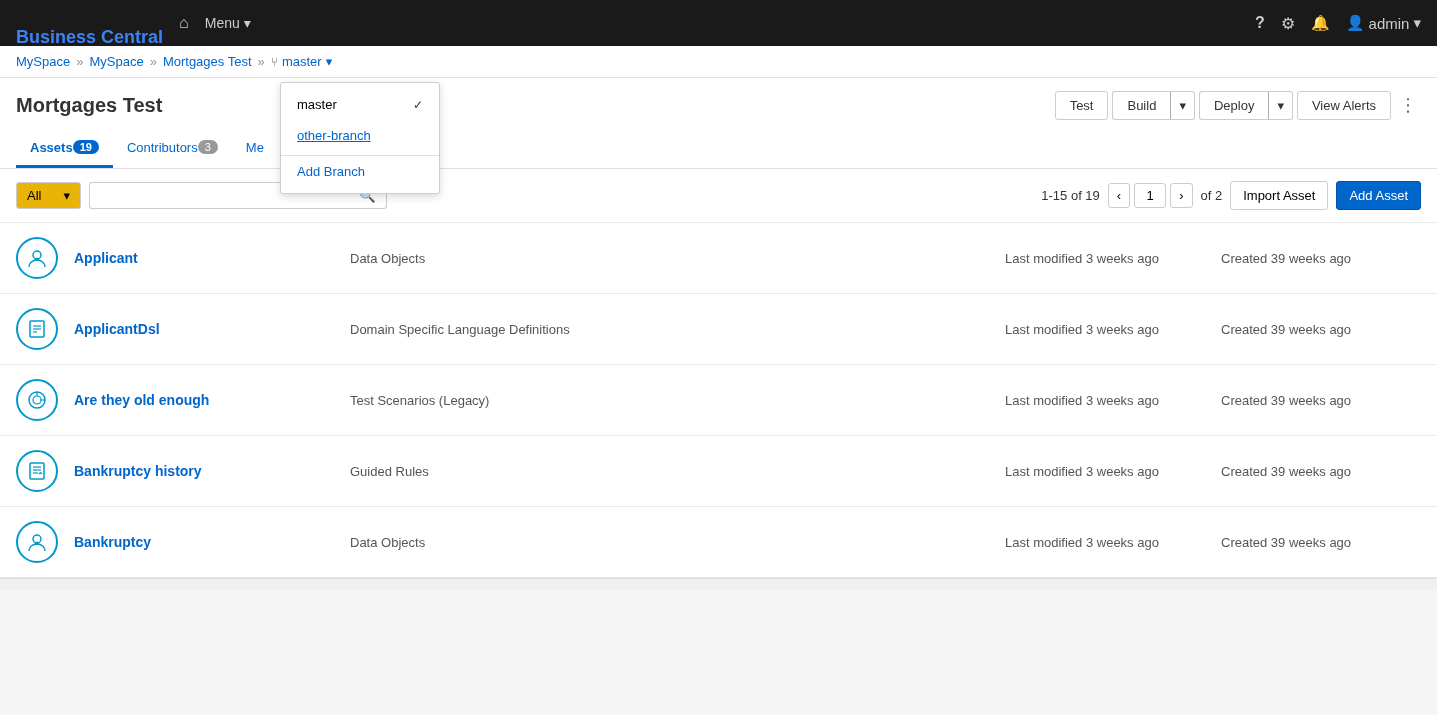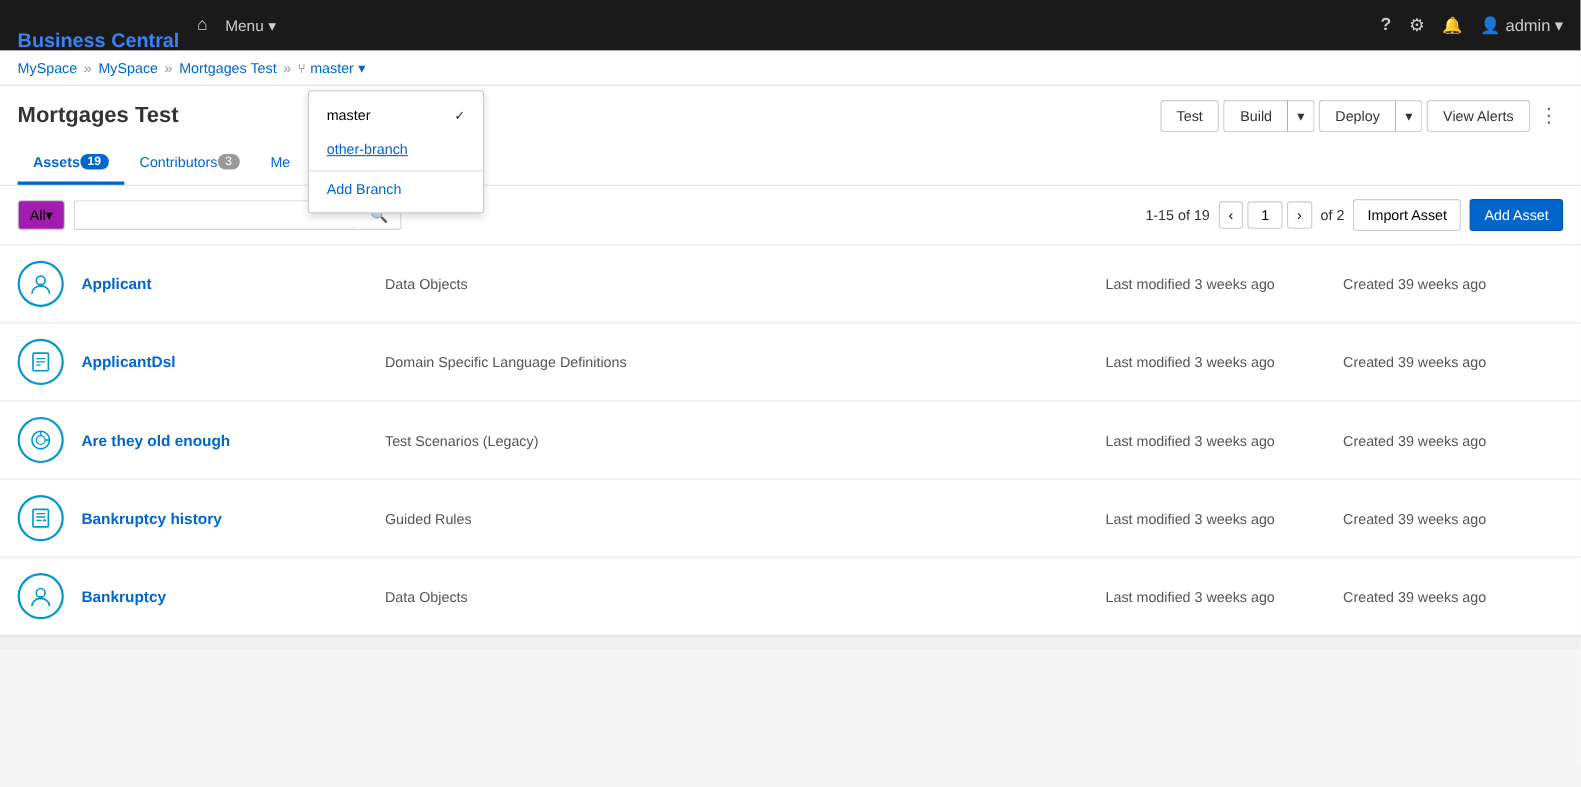--- a/index.html
+++ b/index.html
@@ -124,26 +124,26 @@
       gap: 8px;
       border-bottom: 1px solid #e8e8e8;
       justify-content: space-between;
     }
     .filter-left { display: flex; align-items: center; gap: 8px; }
     .filter-right { display: flex; align-items: center; gap: 8px; }
     .filter-dropdown {
       border: 1px solid #ccc;
       padding: 5px 10px;
       border-radius: 3px;
-      background: #a21caf;
+      background: #eab308;
       cursor: pointer;
       font-size: 13px;
       display: flex;
       align-items: center;
-      gap: 0;
+      gap: 22px;
     }
     .filter-search {
       border: 1px solid #ccc;
       padding: 5px 10px;
       border-radius: 3px;
       font-size: 13px;
       width: 260px;
     }
     .filter-search-btn {
       border: 1px solid #ccc;

